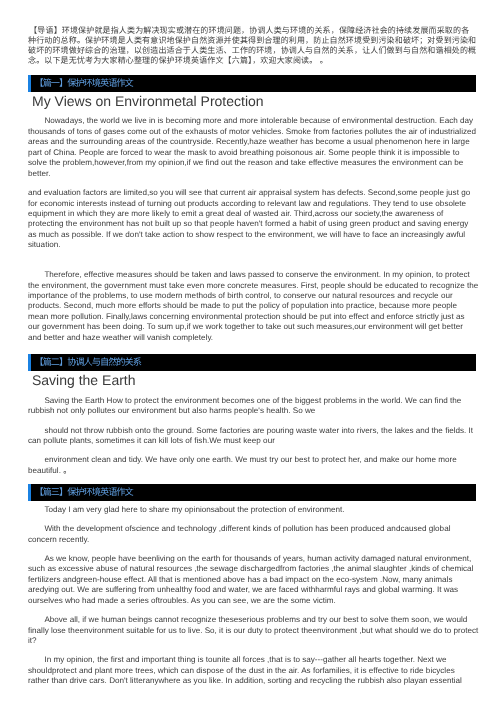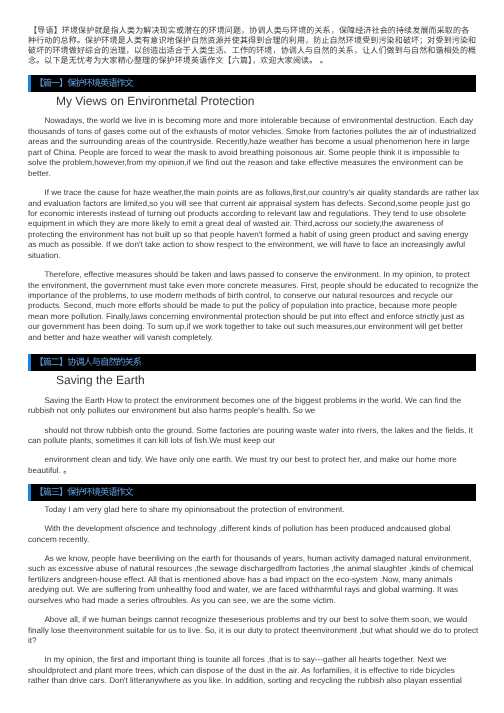--- a/index.html
+++ b/index.html
@@ -59,22 +59,22 @@
     font-size: 9.2px;
     letter-spacing: -1.0px;
     line-height: 11px;
     color: #5f9ee0;
     white-space: pre;
   }
 
   
   .essay-title {
     position: absolute;
-    left: 56px;
-    font-size: 12px;
+    left: 32px;
+    font-size: 14px;
     line-height: 10px;
     color: #3a3a3a;
     white-space: pre;
   }
 
   
   .ptext {
     position: absolute;
     left: 28px;
     width: 470px;
@@ -102,21 +102,20 @@
     <div class="essay-title" style="top: 95.5px;">My Views on Environmetal Protection</div>
     <div class="ptext" style="top: 116.45px;">
       <span class="ln ind">Nowadays, the world we live in is becoming more and more intolerable because of environmental destruction. Each day</span>
       <span class="ln">thousands of tons of gases come out of the exhausts of motor vehicles. Smoke from factories pollutes the air of industrialized</span>
       <span class="ln">areas and the surrounding areas of the countryside. Recently,haze weather has become a usual phenomenon here in large</span>
       <span class="ln">part of China. People are forced to wear the mask to avoid breathing poisonous air. Some people think it is impossible to</span>
       <span class="ln">solve the problem,however,from my opinion,if we find out the reason and take effective measures the environment can be</span>
       <span class="ln">better.</span>
     </div>
     <div class="ptext" style="top: 188.05px;">
-      <span class="ln ind">If we trace the cause for haze weather,the main points are as follows,first,our country's air quality standards are rather lax</span>
       <span class="ln">and evaluation factors are limited,so you will see that current air appraisal system has defects. Second,some people just go</span>
       <span class="ln">for economic interests instead of turning out products according to relevant law and regulations. They tend to use obsolete</span>
       <span class="ln">equipment in which they are more likely to emit a great deal of wasted air. Third,across our society,the awareness of</span>
       <span class="ln">protecting the environment has not built up so that people haven't formed a habit of using green product and saving energy</span>
       <span class="ln">as much as possible. If we don't take action to show respect to the environment, we will have to face an increasingly awful</span>
       <span class="ln">situation.</span>
     </div>
     <div class="ptext" style="top: 270.1px;">
       <span class="ln ind">Therefore, effective measures should be taken and laws passed to conserve the environment. In my opinion, to protect</span>
       <span class="ln">the environment, the government must take even more concrete measures. First, people should be educated to recognize the</span>

